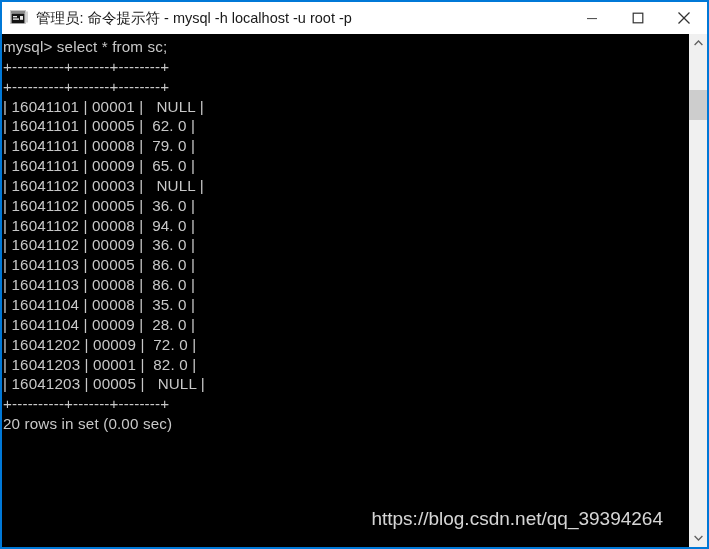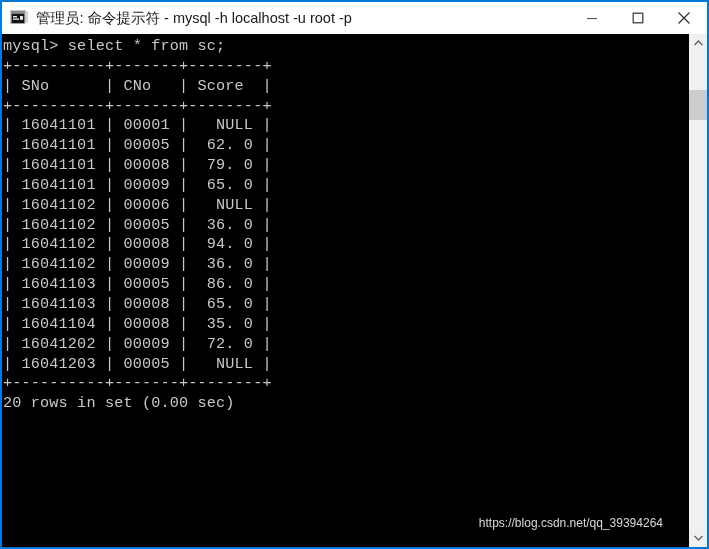--- a/index.html
+++ b/index.html
@@ -82,36 +82,36 @@
     background: #000000;
     overflow: hidden;
   }
   #console-inner {
     position: absolute;
     left: 0;
     top: 0;
     padding: 3px 0 0 1px;
   }
   .cline {
-    font-family: Liberation Mono, monospace;
+    font-family: Liberation Sans, sans-serif;
     font-size: 15.2px;
     line-height: 19.85px;
     color: #c8c8c8;
     white-space: pre;
     letter-spacing: 0.15px;
     height: 19.85px;
   }
 
   
   #watermark {
     position: absolute;
     right: 26px;
     bottom: 17px;
     font-family: "Liberation Sans", sans-serif;
-    font-size: 12px;
+    font-size: 19px;
     color: #e8e8e8;
     white-space: nowrap;
     opacity: 0.92;
   }
 
   
   #scrollbar {
     position: absolute;
     right: 0;
     top: 32px;
@@ -182,34 +182,35 @@
           <line x1="12.5" y1="1.5" x2="1.5" y2="12.5" stroke="#333333" stroke-width="1.2"></line>
         </svg>
       </div>
     </div>
   </div>
 
   <div id="console">
     <div id="console-inner">
         <div class="cline">mysql&gt; select * from sc;</div>
         <div class="cline">+----------+-------+--------+</div>
-        <div class="cline">| SNo      | CNo   | Score  |</div>
         <div class="cline">+----------+-------+--------+</div>
         <div class="cline">| 16041101 | 00001 |   NULL |</div>
         <div class="cline">| 16041101 | 00005 |  62. 0 |</div>
         <div class="cline">| 16041101 | 00008 |  79. 0 |</div>
         <div class="cline">| 16041101 | 00009 |  65. 0 |</div>
-        <div class="cline">| 16041102 | 00006 |   NULL |</div>
+        <div class="cline">| 16041102 | 00003 |   NULL |</div>
         <div class="cline">| 16041102 | 00005 |  36. 0 |</div>
         <div class="cline">| 16041102 | 00008 |  94. 0 |</div>
         <div class="cline">| 16041102 | 00009 |  36. 0 |</div>
         <div class="cline">| 16041103 | 00005 |  86. 0 |</div>
-        <div class="cline">| 16041103 | 00008 |  65. 0 |</div>
+        <div class="cline">| 16041103 | 00008 |  86. 0 |</div>
         <div class="cline">| 16041104 | 00008 |  35. 0 |</div>
+        <div class="cline">| 16041104 | 00009 |  28. 0 |</div>
         <div class="cline">| 16041202 | 00009 |  72. 0 |</div>
+        <div class="cline">| 16041203 | 00001 |  82. 0 |</div>
         <div class="cline">| 16041203 | 00005 |   NULL |</div>
         <div class="cline">+----------+-------+--------+</div>
         <div class="cline">20 rows in set (0.00 sec)</div>
       </div>
     <div id="watermark">https://blog.csdn.net/qq_39394264</div>
   </div>
 
   <div id="scrollbar">
     <div class="sb-arrow" id="sb-up">
       <svg width="9" height="6" viewBox="0 0 9 6" xmlns="http://www.w3.org/2000/svg">

